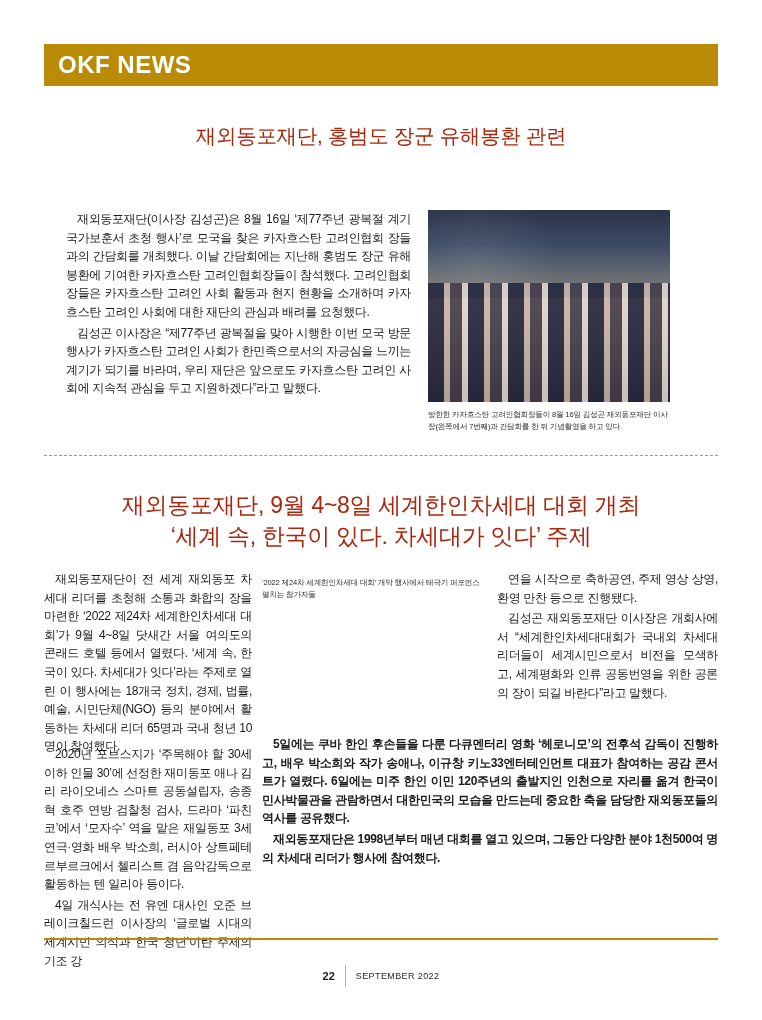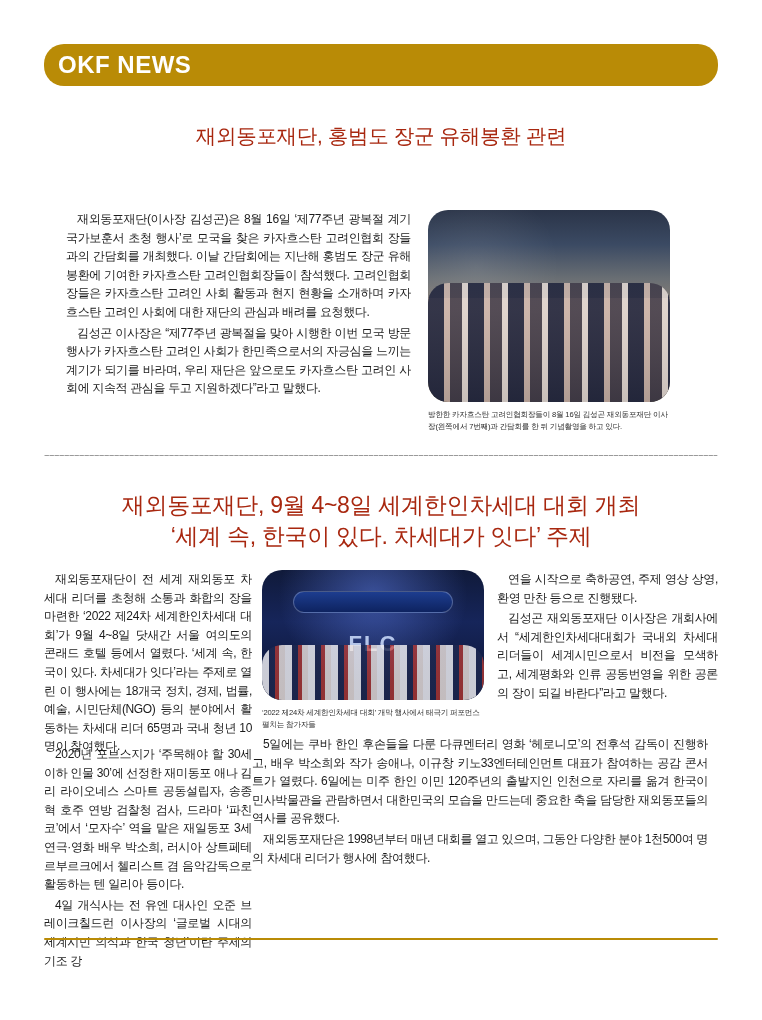--- a/index.html
+++ b/index.html
@@ -1,15 +1,15 @@
 <!DOCTYPE html>
 <html><head>
 <meta charset="utf-8">
 <style>
-  * { box-sizing: border-box; border-radius: 20px; }
+  * { box-sizing: border-box; }
   html, body { margin: 0; padding: 0; }
   body {
     width: 762px;
     height: 1020px;
     background: #ffffff;
     font-family: "Liberation Sans", sans-serif;
     color: #1a1a1a;
     position: relative;
     overflow: hidden;
   }
@@ -165,22 +165,23 @@
     left: 497px; top: 570px;
     width: 221px;
   }
   .a2-bottom-left {
     position: absolute;
     left: 44px; top: 745px;
     width: 208px;
   }
   .a2-bottom-wide {
     position: absolute;
-    left: 252px; top: 735px;
+    left: 262px; top: 735px;
     width: 456px;
+    font-weight: bold;
   }
 
   
   .footer-rule {
     position: absolute;
     left: 44px; top: 938px;
     width: 674px;
     border-top: 2.2px solid #b98b06;
   }
   .footer {
@@ -236,38 +237,38 @@
   <div class="headline-block headline-2">
     <div class="headline-line">재외동포재단, 9월 4~8일 세계한인차세대 대회 개최</div>
     <div class="headline-line">‘세계 속, 한국이 있다. 차세대가 잇다’ 주제</div>
   </div>
 
   <div class="a2-left">
     <p class="body-p">재외동포재단이 전 세계 재외동포 차세대 리더를 초청해 소통과 화합의 장을 마련한 ‘2022 제24차 세계한인차세대 대회’가 9월 4~8일 닷새간 서울 여의도의 콘래드 호텔 등에서 열렸다. ‘세계 속, 한국이 있다. 차세대가 잇다’라는 주제로 열린 이 행사에는 18개국 정치, 경제, 법률, 예술, 시민단체(NGO) 등의 분야에서 활동하는 차세대 리더 65명과 국내 청년 10명이 참여했다.</p>
   </div>
 
   <div class="a2-mid-figure">
-    <div class="photo photo-2">
-      <div class="banner"></div>
-      <div class="stagetext">FLC</div>
-      <div class="crowd"></div>
-    </div>
     <div class="caption">‘2022 제24차 세계한인차세대 대회’ 개막 행사에서 태극기 퍼포먼스 펼치는 참가자들</div>
   </div>
 
   <div class="a2-right">
     <p class="body-p">연을 시작으로 축하공연, 주제 영상 상영, 환영 만찬 등으로 진행됐다.</p>
     <p class="body-p">김성곤 재외동포재단 이사장은 개회사에서 “세계한인차세대대회가 국내외 차세대 리더들이 세계시민으로서 비전을 모색하고, 세계평화와 인류 공동번영을 위한 공론의 장이 되길 바란다”라고 말했다.</p>
   </div>
 
   <div class="a2-bottom-left">
     <p class="body-p">2020년 포브스지가 ‘주목해야 할 30세 이하 인물 30’에 선정한 재미동포 애나 김 리 라이오네스 스마트 공동설립자, 송종혁 호주 연방 검찰청 검사, 드라마 ‘파친코’에서 ‘모자수’ 역을 맡은 재일동포 3세 연극·영화 배우 박소희, 러시아 상트페테르부르크에서 첼리스트 겸 음악감독으로 활동하는 텐 일리아 등이다.</p>
     <p class="body-p">4일 개식사는 전 유엔 대사인 오준 브레이크칠드런 이사장의 ‘글로벌 시대의 세계시민 의식과 한국 청년’이란 주제의 기조 강</p>
   </div>
 
   <div class="a2-bottom-wide">
     <p class="body-p">5일에는 쿠바 한인 후손들을 다룬 다큐멘터리 영화 ‘헤로니모’의 전후석 감독이 진행하고, 배우 박소희와 작가 송애나, 이규창 키노33엔터테인먼트 대표가 참여하는 공감 콘서트가 열렸다. 6일에는 미주 한인 이민 120주년의 출발지인 인천으로 자리를 옮겨 한국이민사박물관을 관람하면서 대한민국의 모습을 만드는데 중요한 축을 담당한 재외동포들의 역사를 공유했다.</p>
     <p class="body-p">재외동포재단은 1998년부터 매년 대회를 열고 있으며, 그동안 다양한 분야 1천500여 명의 차세대 리더가 행사에 참여했다.</p>
   </div>
 
   <div class="footer-rule"></div>
+  <div class="footer">
+    <span class="footer-page">22</span>
+    <span class="footer-sep"></span>
+    <span class="footer-date">SEPTEMBER 2022</span>
+  </div>
 
 </div>
 
 </body></html>

